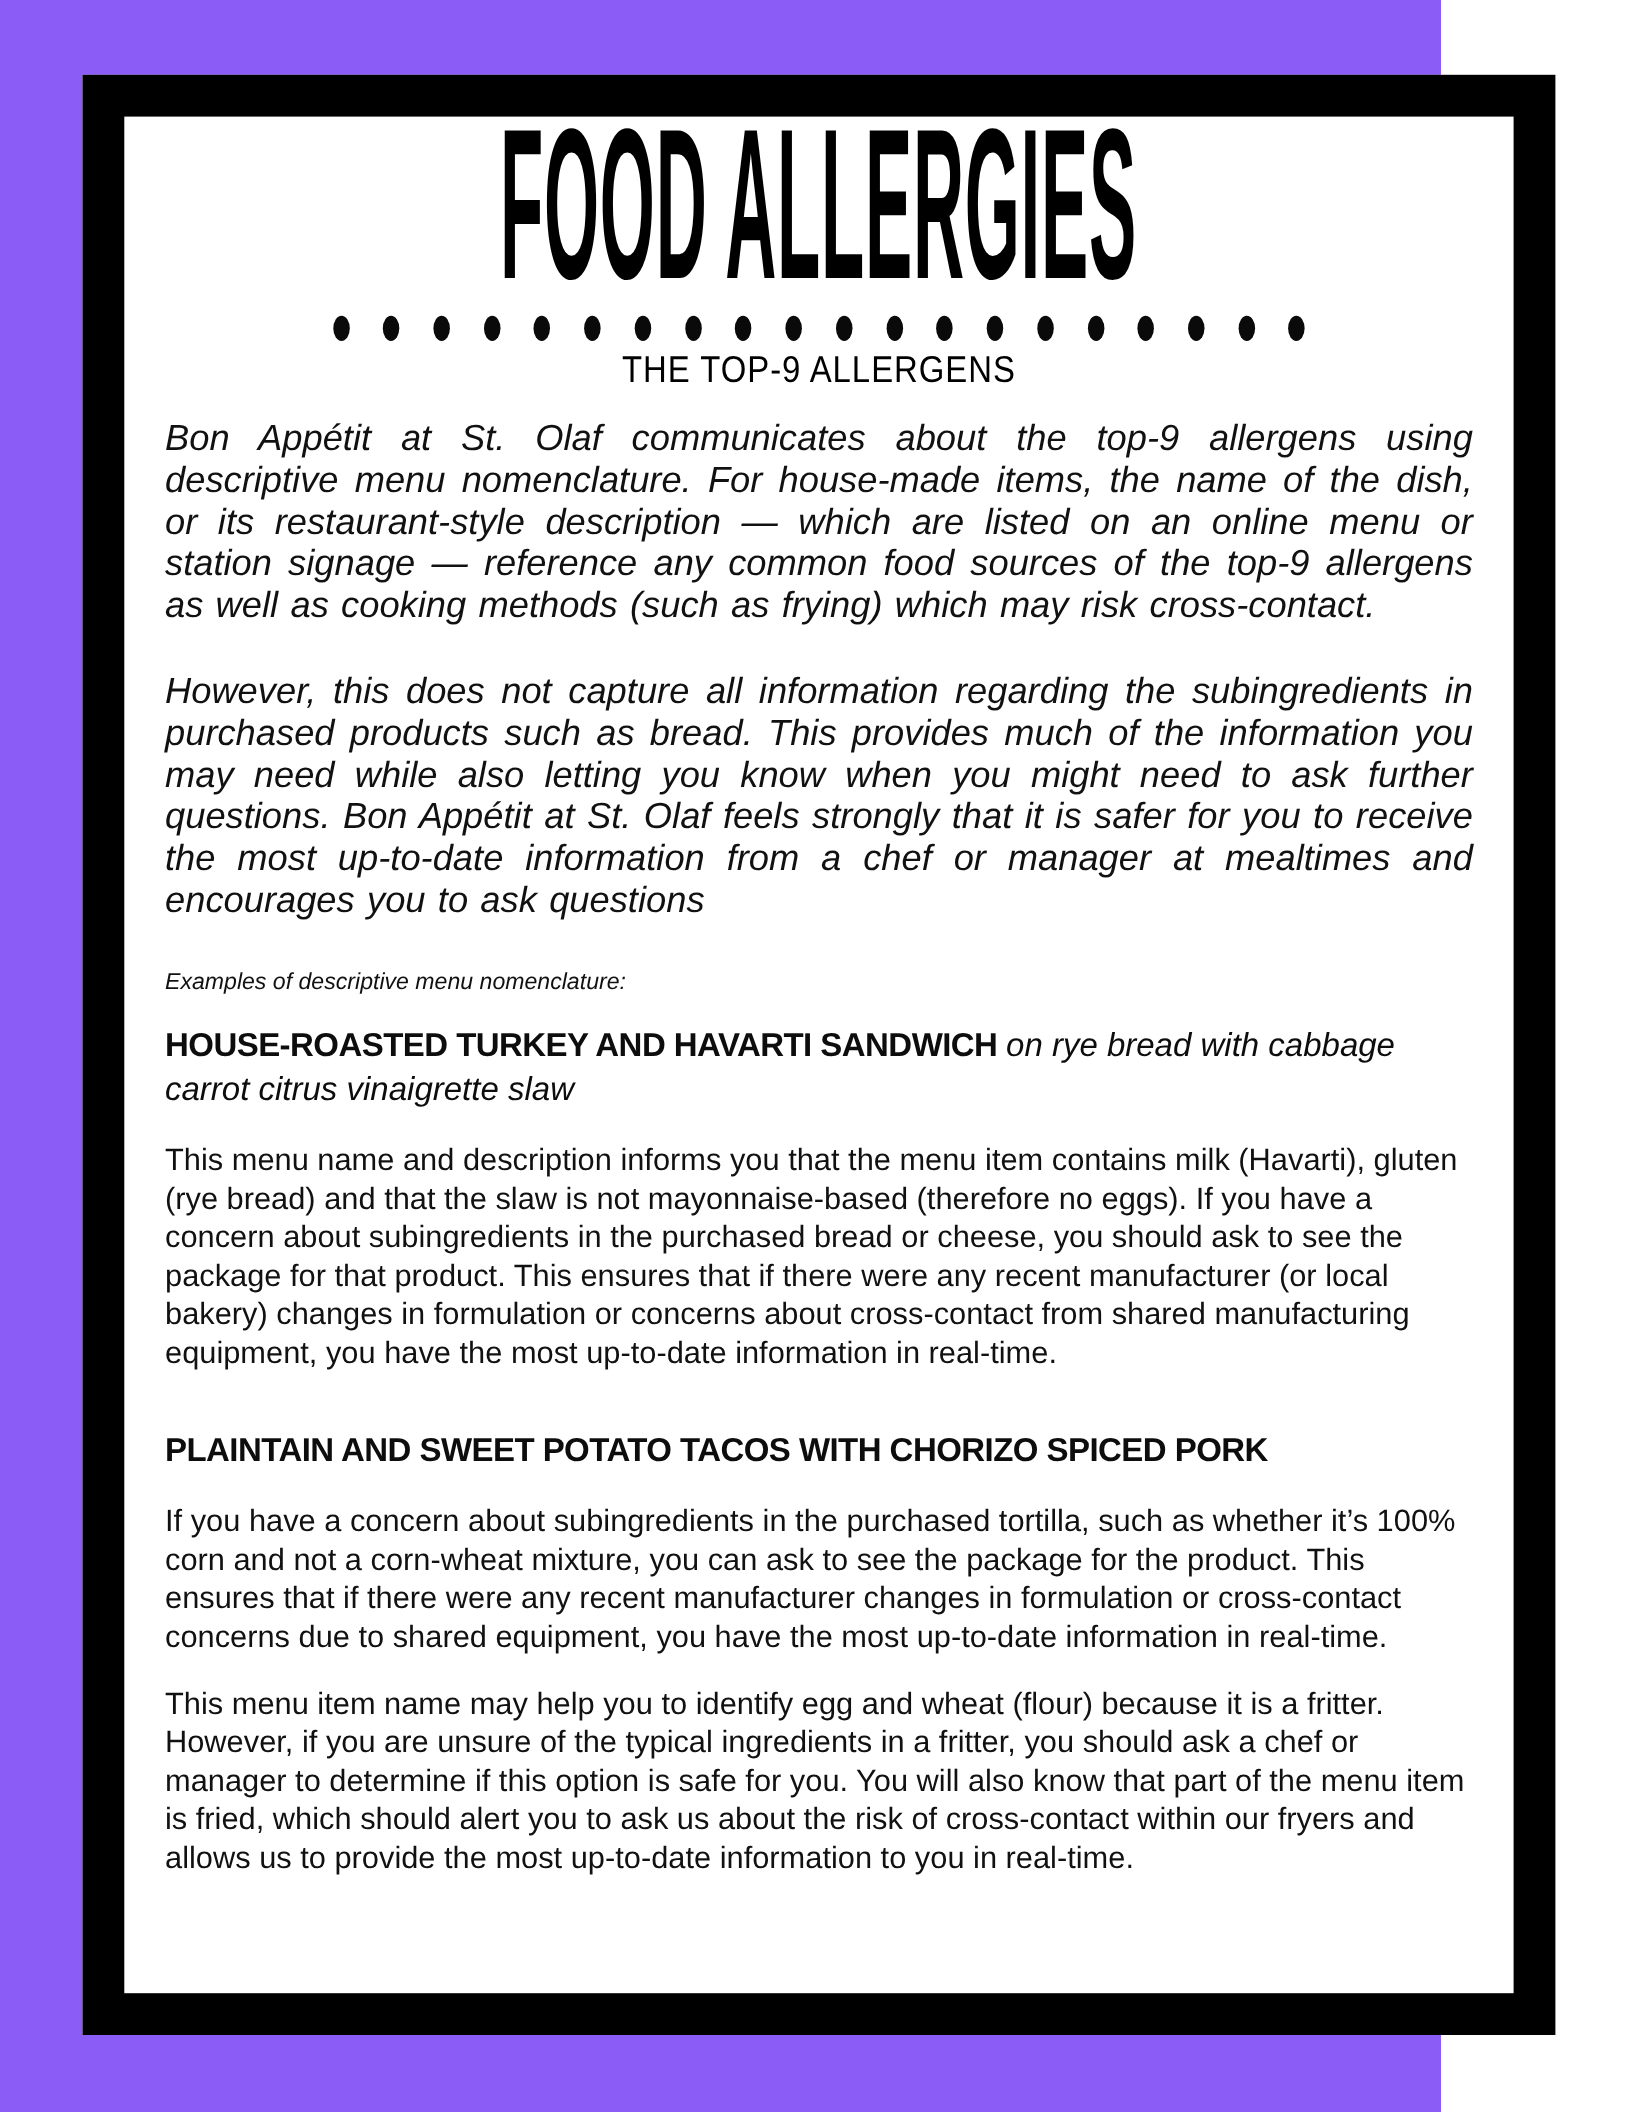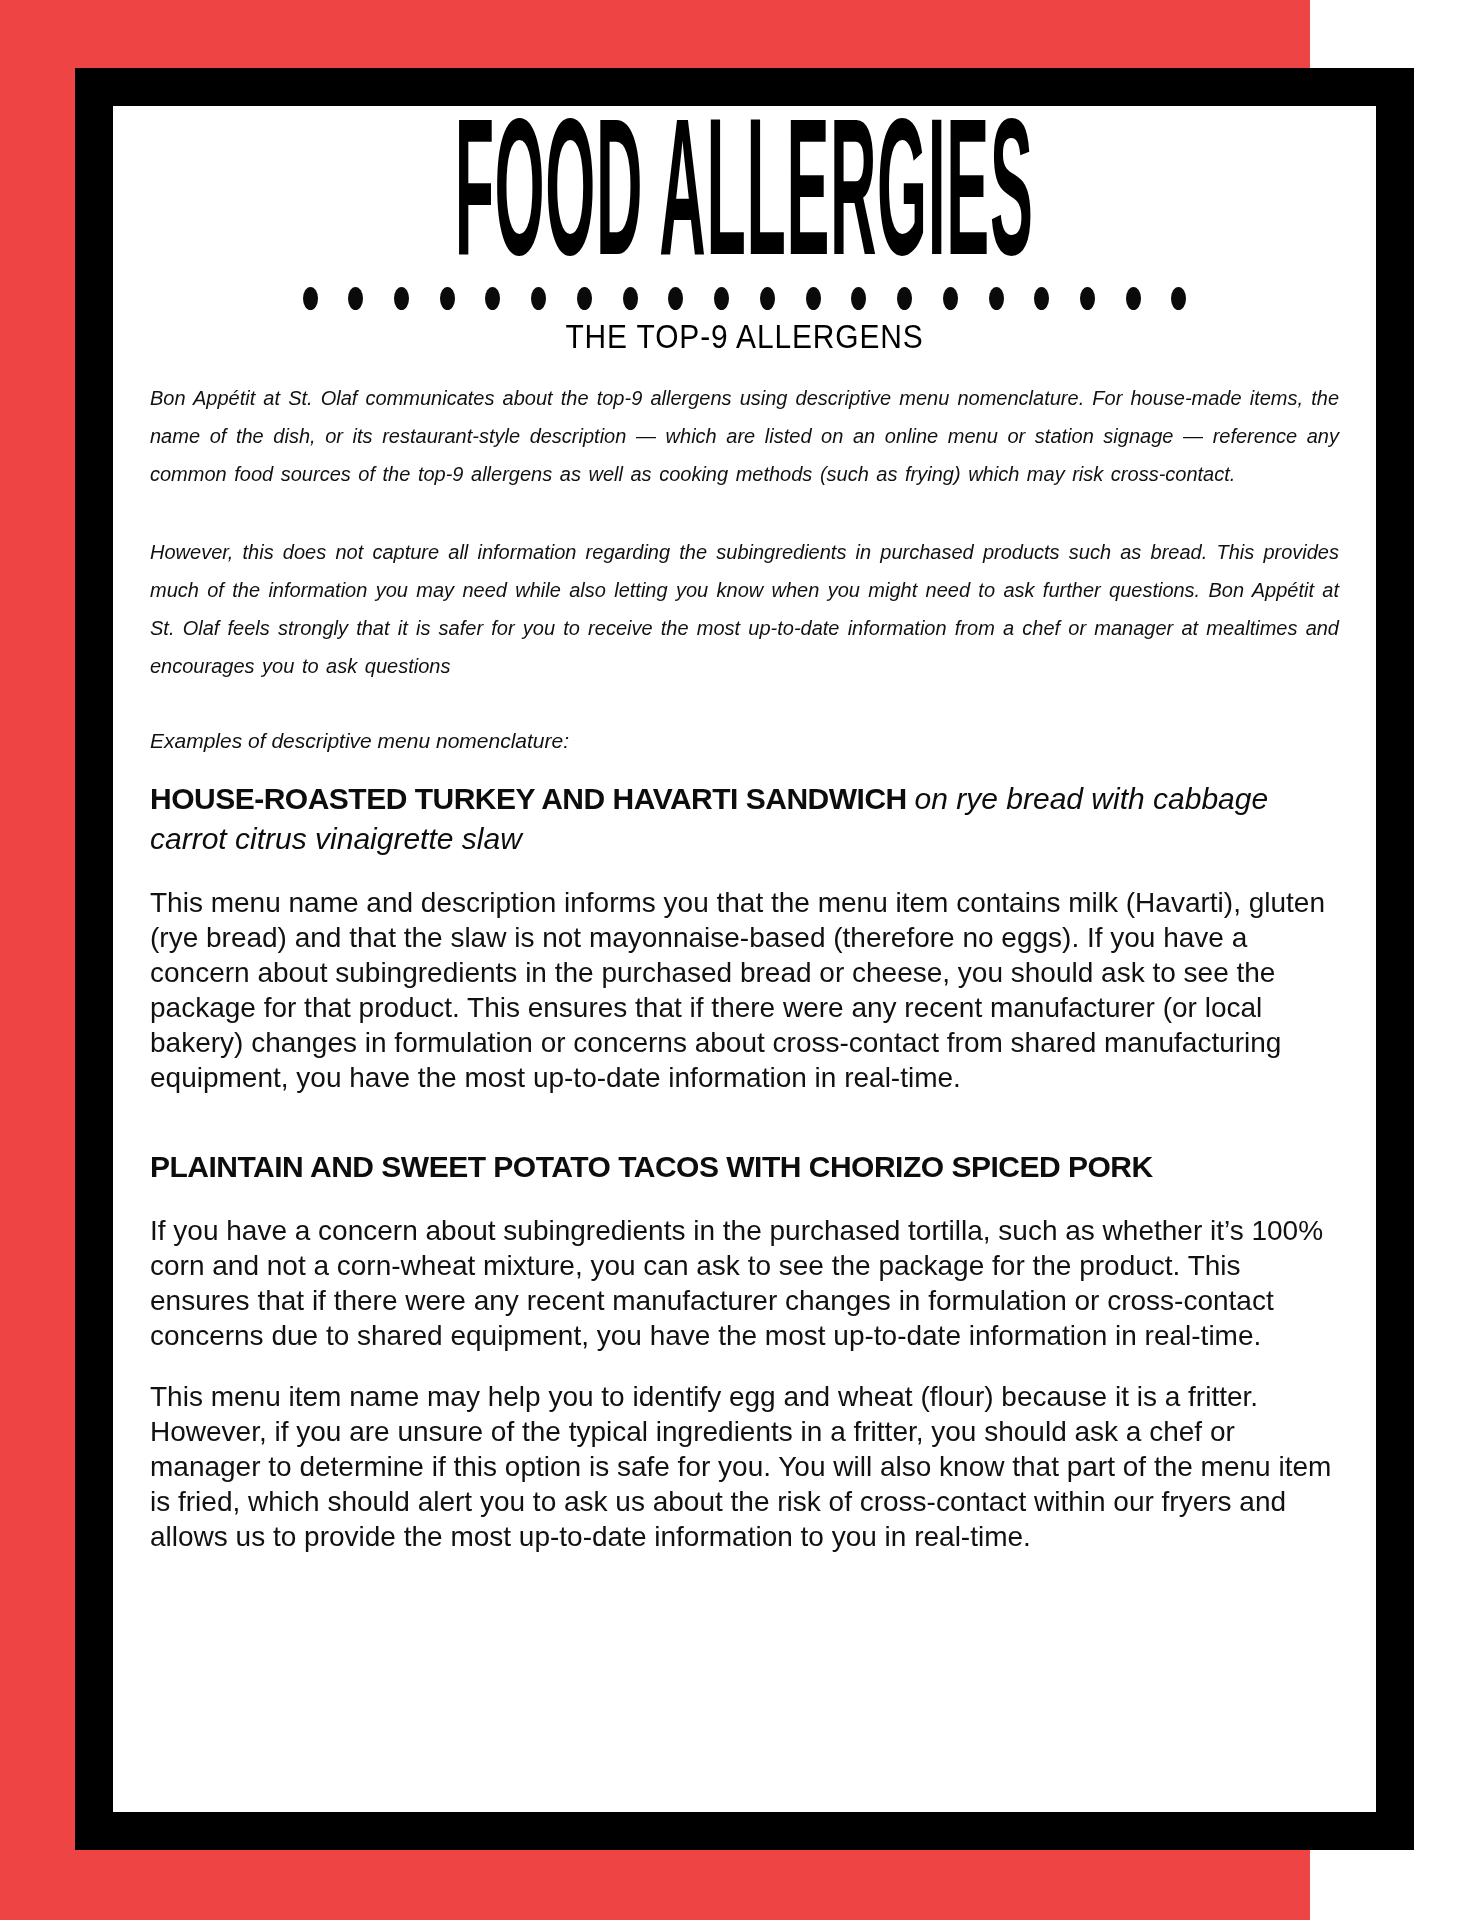--- a/index.html
+++ b/index.html
@@ -4,21 +4,21 @@
 <style>
   html, body {
     margin: 0;
     padding: 0;
     background: #ffffff;
   }
   .page {
     position: relative;
     width: 1310px;
     height: 1920px;
-    background: #ef4444;
+    background: #8b5cf6;
     font-family: "Liberation Sans", sans-serif;
     color: #111111;
   }
   .frame {
     position: absolute;
     left: 75px;
     top: 68px;
     width: 1339px;   
     height: 1782px;  
     border: 38px solid #000000;
@@ -77,21 +77,21 @@
     letter-spacing: 1px;
     white-space: nowrap;
     transform: scaleX(0.88);
     transform-origin: center center;
     color: #000000;
   }
 
   
   .intro-p {
     font-style: italic;
-    font-size: 20px;
+    font-size: 33px;
     line-height: 38px;
     text-align: justify;
     margin: 0;
     color: #111111;
     word-spacing: 2px;
   }
   .intro-p.first   { margin-top: 23px; }
   .intro-p.second  { margin-top: 40px; }
   .examples-label {
     font-style: italic;

